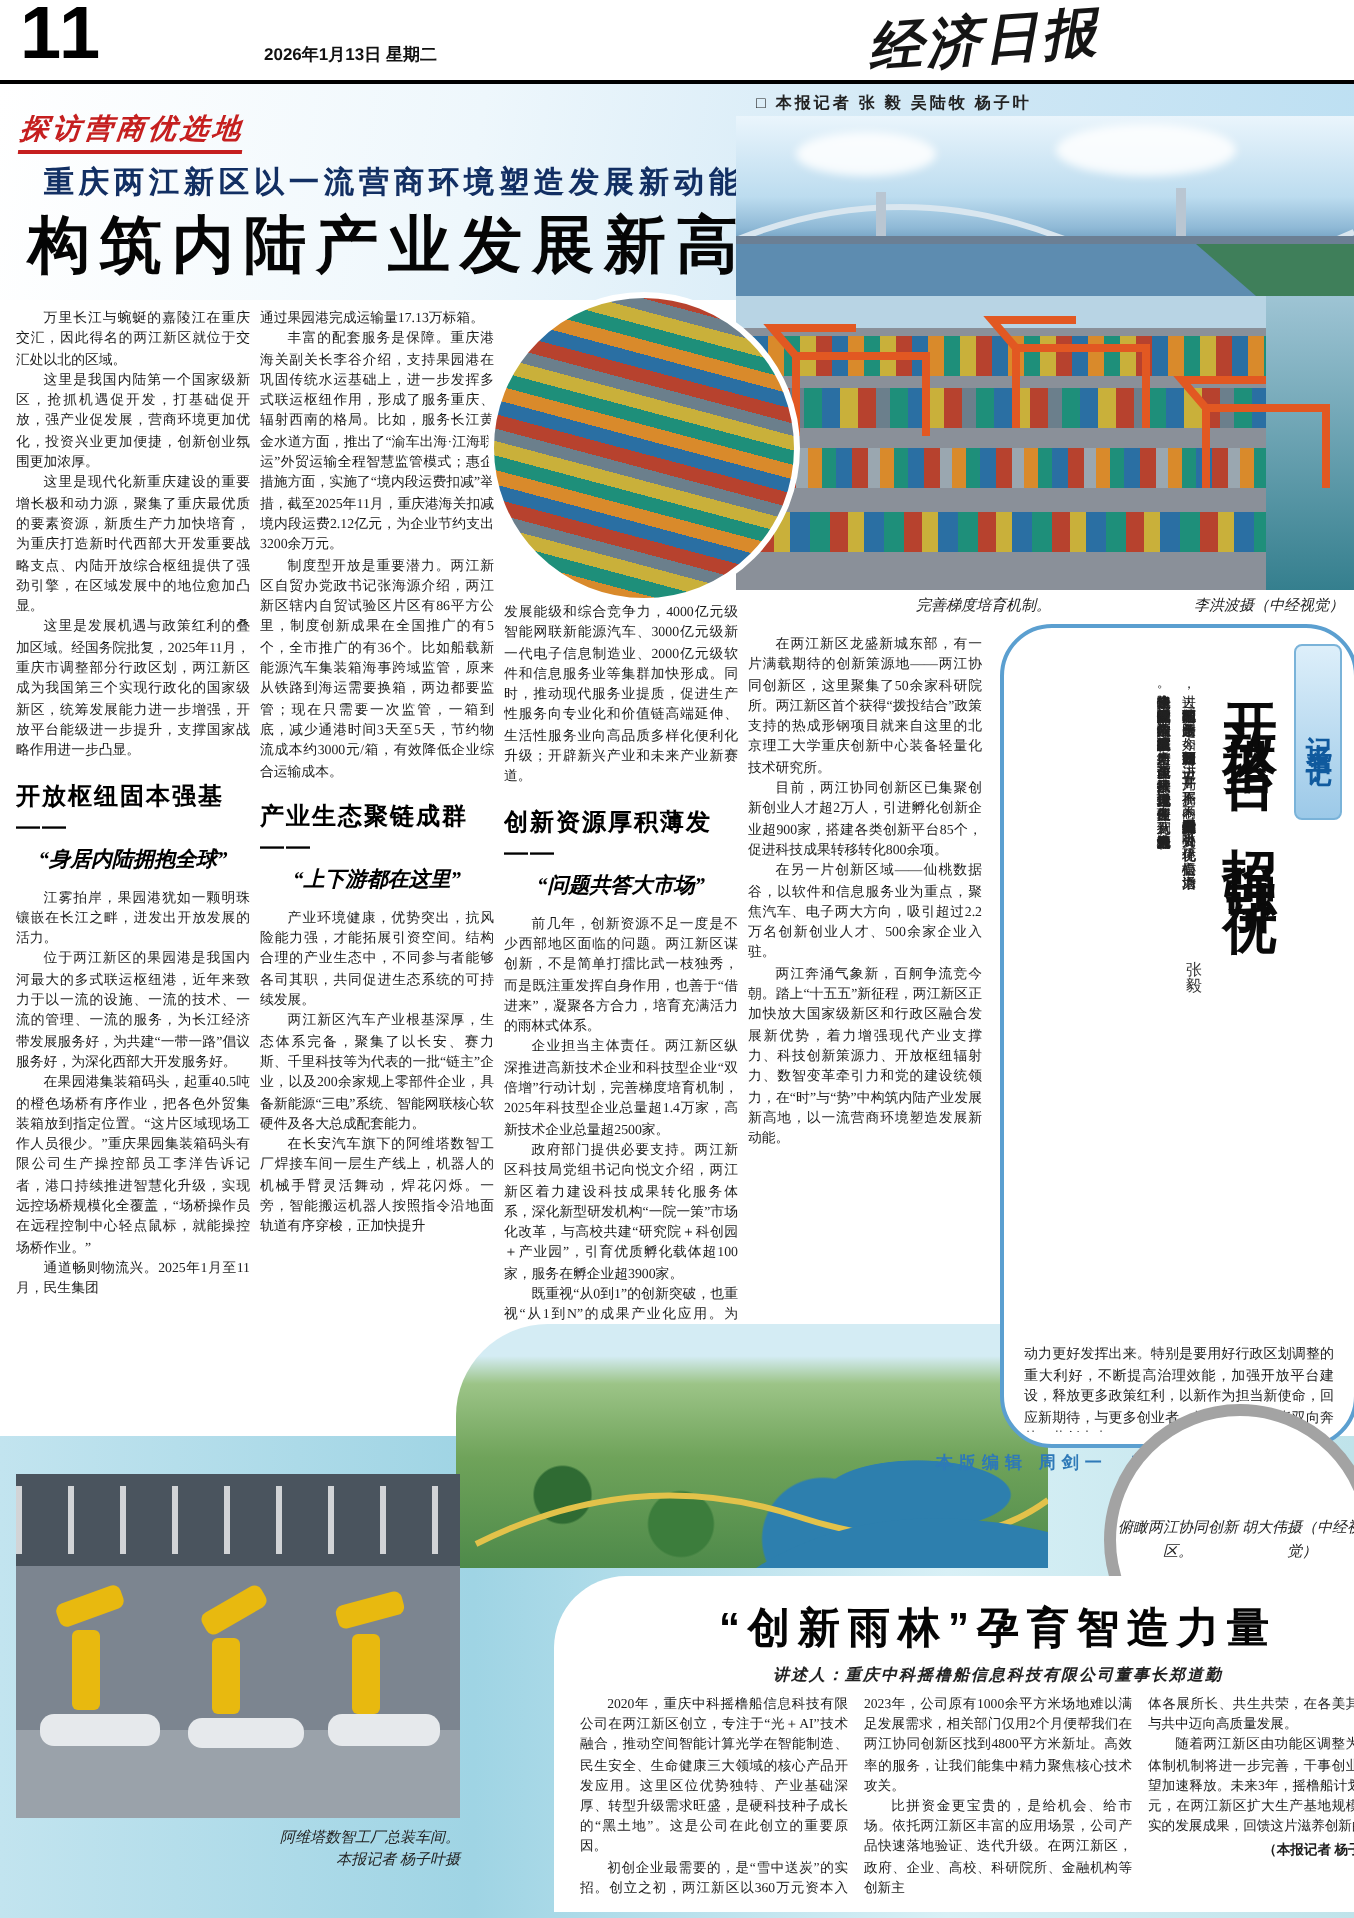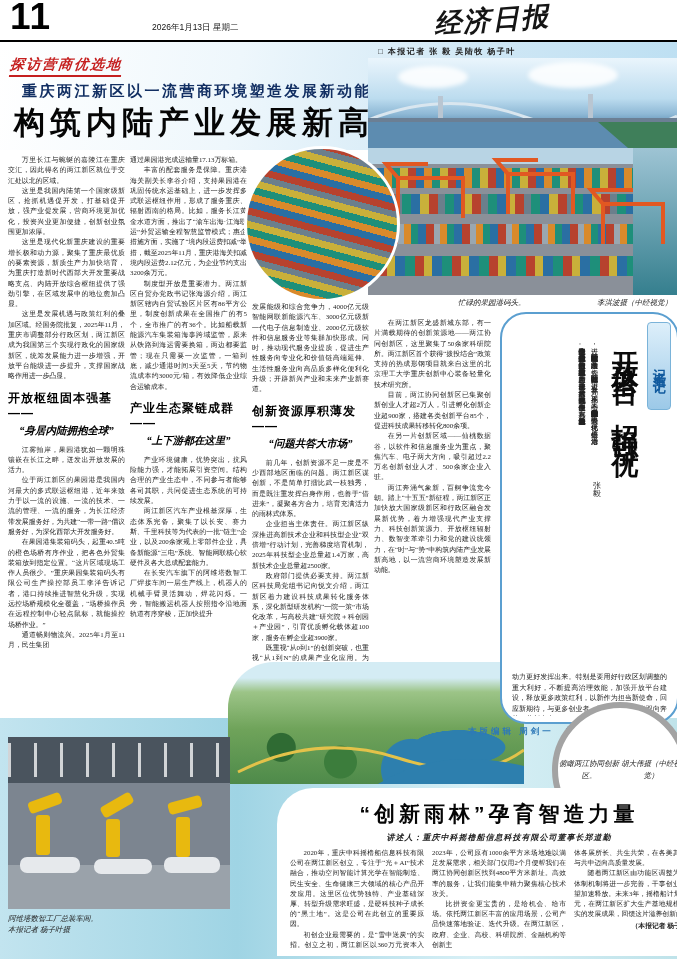--- a/index.html
+++ b/index.html
@@ -4,21 +4,21 @@
 <style>
   html,body{margin:0;padding:0;background:#f2f2f0;}
   .page{position:relative;width:677px;height:959px;background:#ffffff;overflow:hidden;
         font-family:"Liberation Serif",serif;color:#1a1a1a;}
   
   .mast{position:absolute;left:0;top:0;width:560px;height:42px;background:#fff;z-index:6;}
   .pageno{position:absolute;left:10px;top:-4px;font-family:"Liberation Sans",sans-serif;
           font-size:37px;font-weight:900;letter-spacing:1px;color:#000;}
   .section{position:absolute;left:58px;top:4px;font-size:26px;font-weight:900;letter-spacing:14px;color:#000;}
   .dateline{position:absolute;left:132px;top:22px;font-family:"Liberation Sans",sans-serif;
-          font-size:8.5px;font-weight:400;color:#111;margin-left:20px;}
+          font-size:8.5px;font-weight:700;color:#111;}
   .paperlogo{position:absolute;right:10px;top:2px;font-size:27px;font-weight:900;font-style:italic;
           color:#151515;transform:rotate(-4deg);letter-spacing:2px;}
   .mastrule{position:absolute;left:0;top:40px;width:677px;height:1.5px;background:#000;}
   
   .banner{position:absolute;left:0;top:42px;width:677px;height:108px;
           background:linear-gradient(100deg,#ffffff 0%,#eef7fc 35%,#cfe7f5 70%,#bcdff2 100%);}
   .tag{position:absolute;left:10px;top:14px;font-size:14px;font-weight:900;font-style:italic;
        color:#c51f1f;border-bottom:2.5px solid #c51f1f;padding-bottom:1px;letter-spacing:2px;
        transform:skewX(-6deg);}
   .kicker{position:absolute;left:22px;top:40px;font-size:15px;font-weight:900;color:#122f63;
@@ -46,21 +46,21 @@
        radial-gradient(ellipse at 78% 70%, #2d7fae 0 46px, rgba(0,0,0,0) 47px),
        linear-gradient(180deg,#d4ecf4 0 16px,#9cc487 30px,#6fa35a 55%,#4e8a4a 100%);}
   .ph-factory{left:8px;top:737px;width:222px;height:172px;z-index:2;background:#7c8590;}
   .fact-ceil{position:absolute;left:0;top:0;width:100%;height:46px;background:#4a545e;}
   .fact-lights{position:absolute;left:0;top:6px;width:100%;height:34px;
      background:repeating-linear-gradient(90deg,rgba(255,255,255,.75) 0 3px,rgba(255,255,255,0) 3px 26px);}
   .fact-floor{position:absolute;left:0;bottom:0;width:100%;height:44px;background:#9aa2aa;}
   
   .cap{font-size:7.5px;font-style:italic;color:#222;}
   .cap-port{position:absolute;left:458px;top:298px;width:214px;display:flex;justify-content:space-between;z-index:4;}
-  .cap-factory{position:absolute;left:8px;top:913px;width:222px;text-align:left;line-height:11px;z-index:3;}
+  .cap-factory{position:absolute;left:8px;top:913px;width:222px;text-align:right;line-height:11px;z-index:3;}
   .cap-bubble{position:absolute;left:552px;top:702px;width:124px;height:124px;border-radius:50%;
      background:#fff;z-index:3;display:flex;justify-content:center;align-items:center;
      text-align:center;line-height:12px;border:6px solid #a3a3a3;}
   
   .col{position:absolute;font-size:6.9px;line-height:10.3px;text-align:justify;overflow:hidden;color:#1c1c1c;}
   .blk-p{text-indent:2em;}
   .blk-c{text-indent:0;}
   .blk-h{font-family:"Liberation Sans",sans-serif;font-size:12px;font-weight:900;letter-spacing:1px;
          text-indent:0;text-align:left;margin:9px 0 3px 0;color:#000;line-height:15px;}
   .blk-q{font-size:10.5px;font-weight:900;font-style:italic;text-indent:0;text-align:center;
@@ -149,21 +149,21 @@
           <path d="M140 26 L128 12 H170"></path>
         <path d="M235 96 V56 H295 V96"></path>
           <path d="M235 56 L223 42 H265"></path>
       </g>
     </svg>
   </div>
 
   <div class="ph ph-circle"></div>
 
   <div class="cap cap-port">
-    <span>忙碌的果园港码头。</span>
+    <span>完善梯度培育机制。</span>
     <span>李洪波摄（中经视觉）</span>
   </div>
 
   <div class="col" id="col2">
       <div class="blk-c">通过果园港完成运输量17.13万标箱。</div>
       <div class="blk-p">丰富的配套服务是保障。重庆港海关副关长李谷介绍，支持果园港在巩固传统水运基础上，进一步发挥多式联运枢纽作用，形成了服务重庆、辐射西南的格局。比如，服务长江黄金水道方面，推出了“渝车出海·江海联运”外贸运输全程智慧监管模式；惠企措施方面，实施了“境内段运费扣减”举措，截至2025年11月，重庆港海关扣减境内段运费2.12亿元，为企业节约支出3200余万元。</div>
       <div class="blk-p">制度型开放是重要潜力。两江新区自贸办党政书记张海源介绍，两江新区辖内自贸试验区片区有86平方公里，制度创新成果在全国推广的有5个，全市推广的有36个。比如船载新能源汽车集装箱海事跨域监管，原来从铁路到海运需要换箱，两边都要监管；现在只需要一次监管，一箱到底，减少通港时间3天至5天，节约物流成本约3000元/箱，有效降低企业综合运输成本。</div>
       <div class="blk-h">产业生态聚链成群——</div>
       <div class="blk-q">“上下游都在这里”</div>
       <div class="blk-p">产业环境健康，优势突出，抗风险能力强，才能拓展引资空间。结构合理的产业生态中，不同参与者能够各司其职，共同促进生态系统的可持续发展。</div>

